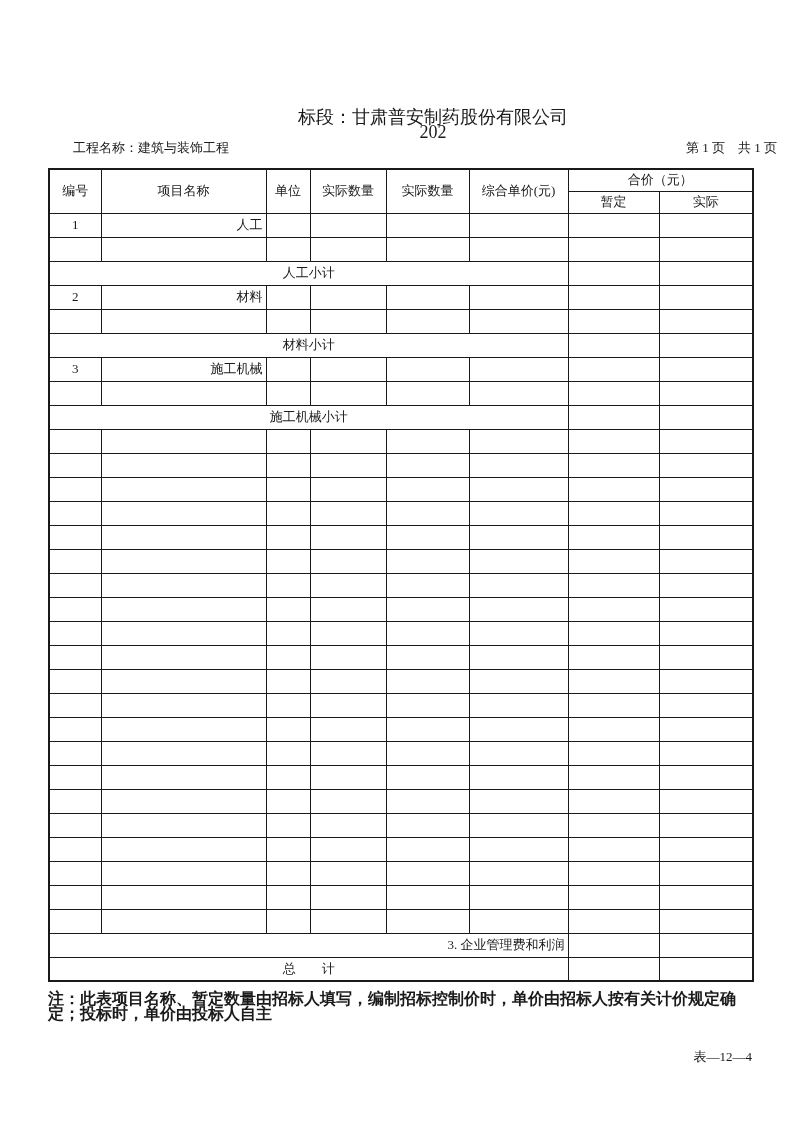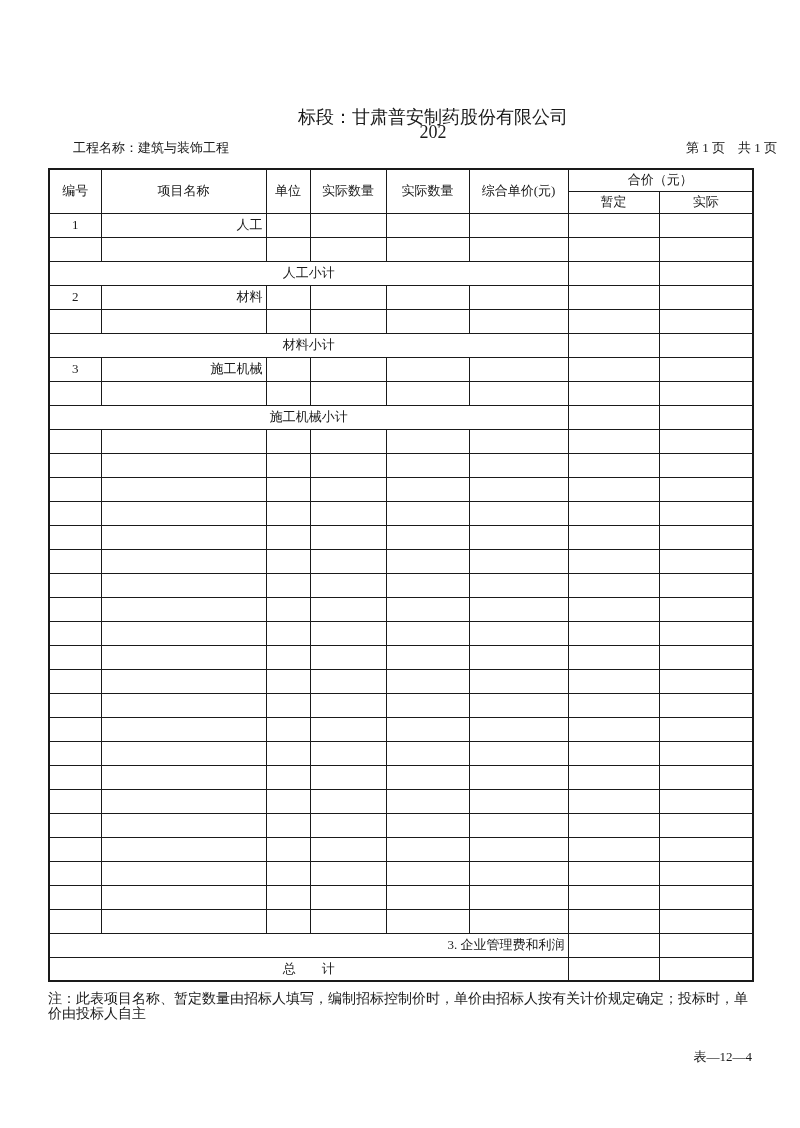--- a/index.html
+++ b/index.html
@@ -36,21 +36,21 @@
     padding:0 3px;overflow:hidden;white-space:nowrap;
     text-align:center;vertical-align:middle;
   }
   table.daywork thead tr{height:22px;}
   table.daywork tbody tr{height:24px;}
   table.daywork td.l{text-align:right;}
   table.daywork td.c{text-align:center;}
 
   .note{
     position:absolute;top:991px;left:48px;width:710px;
-    font-size:14px;line-height:15px;
+    font-size:16px;line-height:15px;font-weight:bold;
   }
   .note div{margin:0;}
   .form-code{
     position:absolute;top:1048px;left:48px;width:704px;
     text-align:right;font-size:13px;
   }
 </style>
 </head>
 <body>
 

